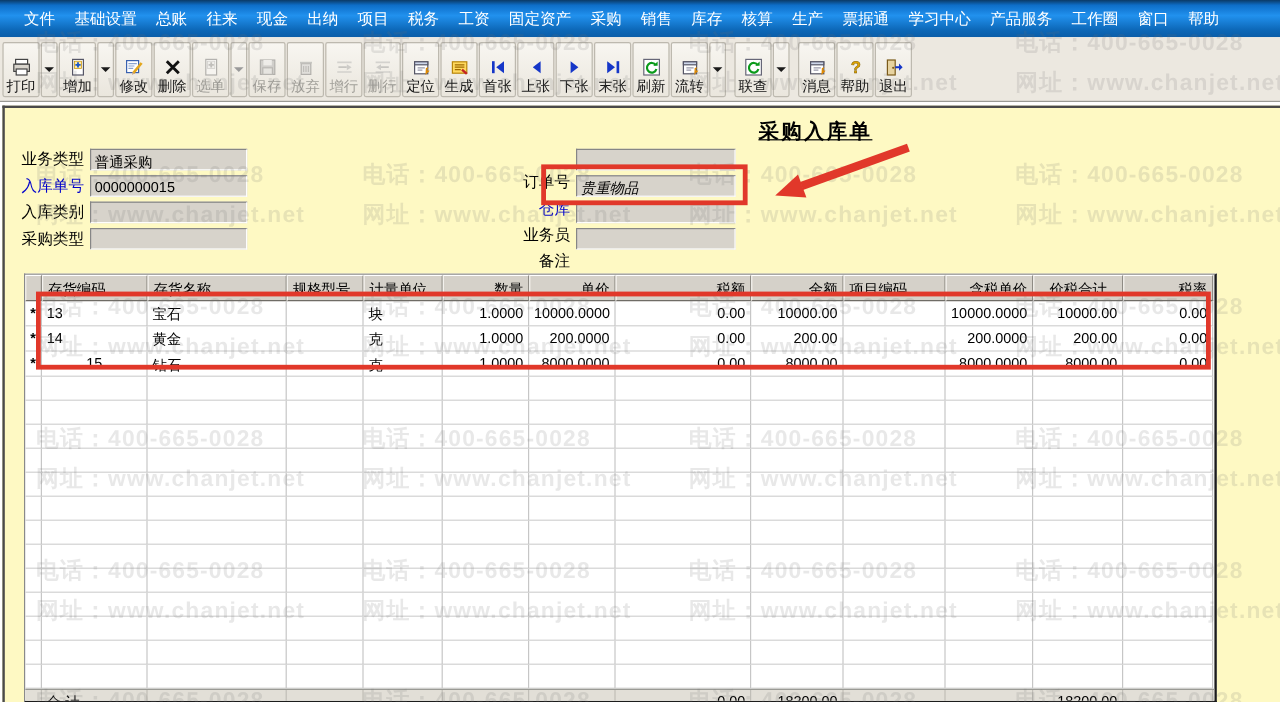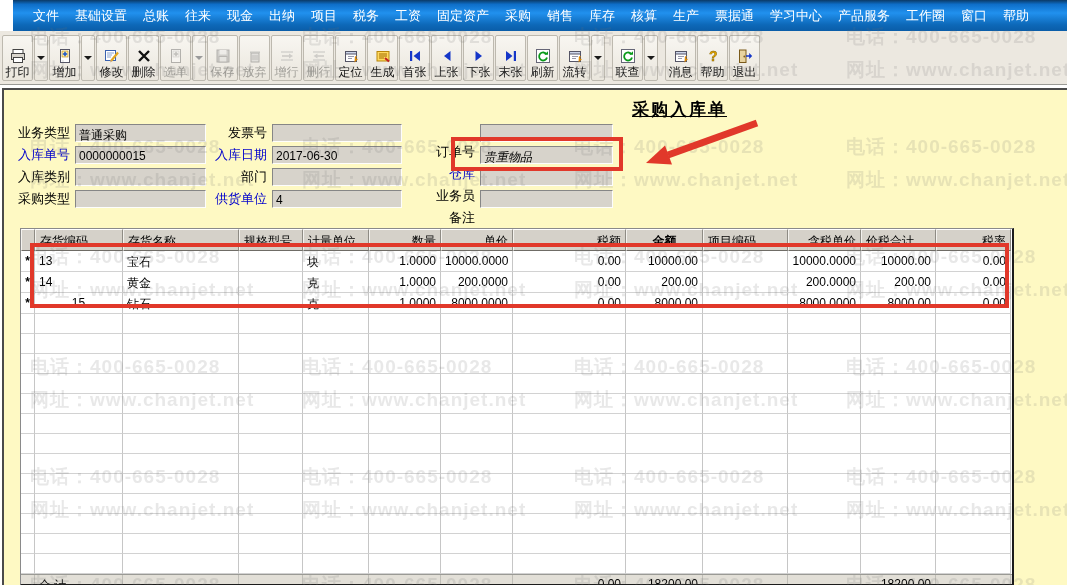--- a/index.html
+++ b/index.html
@@ -4,21 +4,21 @@
 <style>
   html,body { margin:0; padding:0; }
   body {
     width:1067px; height:585px; position:relative; overflow:hidden;
     background:#ffffff;
     font-family:"Liberation Sans","DejaVu Sans",sans-serif;
     -webkit-font-smoothing:antialiased;
   }
   
   .menubar {
-    position:absolute; top:0; left:13px; right:0; height:31px;
+    position:absolute; top:0; left:0; right:0; height:31px;
     background:linear-gradient(#0b3a66 0%, #0e6ec8 14%, #2191ee 42%, #0d68b8 80%, #0a5da8 100%);
     display:flex; align-items:center; padding-left:12px; z-index:5;
   }
   .menu-item { color:#ffffff; font-size:13px; padding:0 8px; white-space:nowrap; cursor:default; }
   
   .toolbar {
     position:absolute; top:31px; left:0; right:0; height:54px;
     background:#ece8e0; border-bottom:1px solid #9a9a95;
     display:flex; align-items:center; padding-left:2px; z-index:5; box-sizing:border-box;
   }
@@ -347,24 +347,24 @@
   <div class="grid">
       <div class="grow ghead">
         <span class="gcell ind" style="flex: 0 0 14px; text-align: center;"></span>
         <span class="gcell" style="flex: 0 0 88px; text-align: left;">存货编码</span>
         <span class="gcell" style="flex: 0 0 116px; text-align: left;">存货名称</span>
         <span class="gcell" style="flex: 0 0 64px; text-align: left;">规格型号</span>
         <span class="gcell" style="flex: 0 0 66px; text-align: left;">计量单位</span>
         <span class="gcell" style="flex: 0 0 72px; text-align: right;">数量</span>
         <span class="gcell" style="flex: 0 0 72px; text-align: right;">单价</span>
         <span class="gcell" style="flex: 0 0 113px; text-align: right;">税额</span>
-        <span class="gcell" style="flex: 0 0 77px;  font-weight: bold;">金额</span>
+        <span class="gcell" style="flex: 0 0 77px; text-align: right;">金额</span>
         <span class="gcell" style="flex: 0 0 85px; text-align: left;">项目编码</span>
         <span class="gcell" style="flex: 0 0 73px; text-align: right;">含税单价</span>
-        <span class="gcell" style="flex: 0 0 75px; text-align: left;">价税合计</span>
+        <span class="gcell" style="flex: 0 0 75px; text-align: center;">价税合计</span>
         <span class="gcell" style="flex: 0 0 75px; text-align: right;">税率</span>
       </div>
       <div class="grow ">
         <span class="gcell ind" style="flex: 0 0 14px; text-align: center;">*</span>
         <span class="gcell" style="flex: 0 0 88px; text-align: left;">13</span>
         <span class="gcell" style="flex: 0 0 116px; text-align: left;">宝石</span>
         <span class="gcell" style="flex: 0 0 64px; text-align: left;"></span>
         <span class="gcell" style="flex: 0 0 66px; text-align: left;">块</span>
         <span class="gcell" style="flex: 0 0 72px; text-align: right;">1.0000</span>
         <span class="gcell" style="flex: 0 0 72px; text-align: right;">10000.0000</span>
@@ -625,38 +625,20 @@
         <span class="flabel req">入库单号</span>
         <span class="fbox">0000000015</span>
       </div>
       <div class="ffield">
         <span class="flabel">入库类别</span>
         <span class="fbox"></span>
       </div>
       <div class="ffield">
         <span class="flabel">采购类型</span>
         <span class="fbox"></span>
-      </div>
-    </div>
-    <div class="form-col fc2">
-      <div class="ffield">
-        <span class="flabel">发票号</span>
-        <span class="fbox"></span>
-      </div>
-      <div class="ffield">
-        <span class="flabel req">入库日期</span>
-        <span class="fbox">2017-06-30</span>
-      </div>
-      <div class="ffield">
-        <span class="flabel">部门</span>
-        <span class="fbox"></span>
-      </div>
-      <div class="ffield">
-        <span class="flabel req">供货单位</span>
-        <span class="fbox">4</span>
       </div>
     </div>
     <div class="form-col fc3">
       <div class="ffield">
         <span class="flabel">订单号</span>
         <span class="fbox"></span>
       </div>
       <div class="ffield">
         <span class="flabel req">仓库</span>
         <span class="fbox">贵重物品</span>

